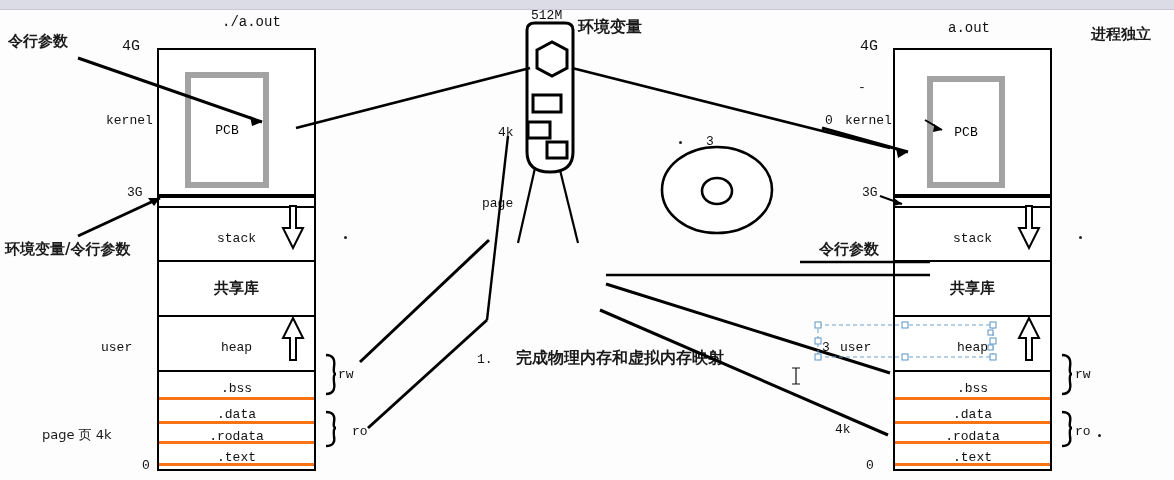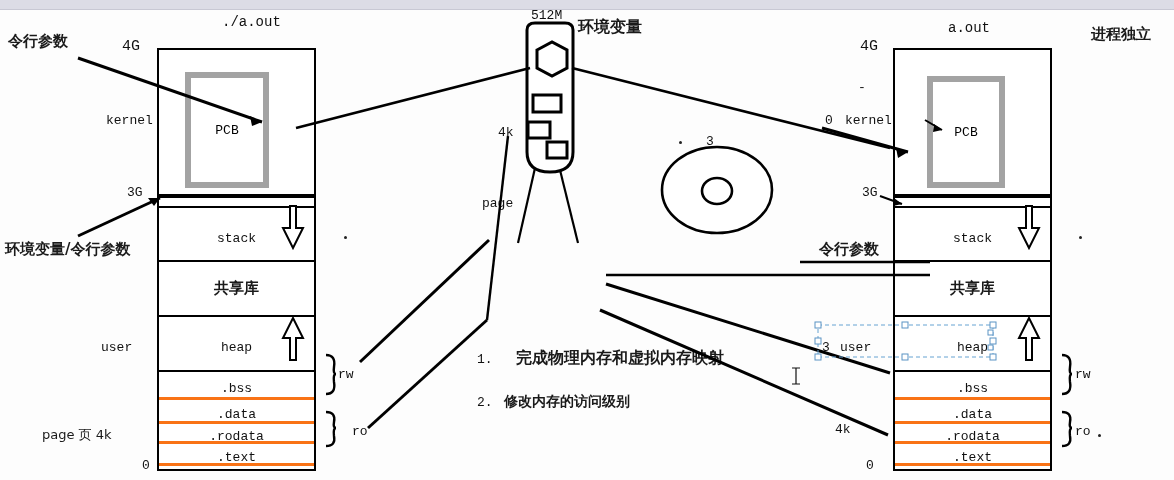--- a/index.html
+++ b/index.html
@@ -149,24 +149,20 @@
 
   <div class="abs mono" style="left:531px; top:8px; font-size:13px;">512M</div>
   <div class="abs cjk" style="left:578px; top:17px; font-size:16px;">环境变量</div>
   <div class="abs mono" style="left:498px; top:125px; font-size:13px;">4k</div>
   <div class="abs mono" style="left:482px; top:196px; font-size:13px;">page</div>
 
 
   <div class="abs" style="left:477px; top:348px;">
     <span class="mono" style="font-size:13px;">1.</span>
     <span class="cjk" style="font-size:16px; margin-left:19px;">完成物理内存和虚拟内存映射</span>
-  </div>
-  <div class="abs" style="left:477px; top:392px;">
-    <span class="mono" style="font-size:13px;">2.</span>
-    <span class="cjk" style="font-size:14px; margin-left:7px;">修改内存的访问级别</span>
   </div>
 
   <div class="abs mono" style="left:706px; top:134px; font-size:13px;">3</div>
   <div class="abs mono" style="left:712px; top:183px; font-size:13px;">0</div>
 
   <div class="dot" style="left:679px; top:141px;"></div>
 
   <div class="abs" style="left:792px; top:367px; width:9px; height:18px;">
     <svg width="9" height="18" viewBox="0 0 9 18">
         <path d="M0 1 H8 M4 1 V17 M0 17 H8" stroke="#111" stroke-width="1.2" fill="none"></path>

